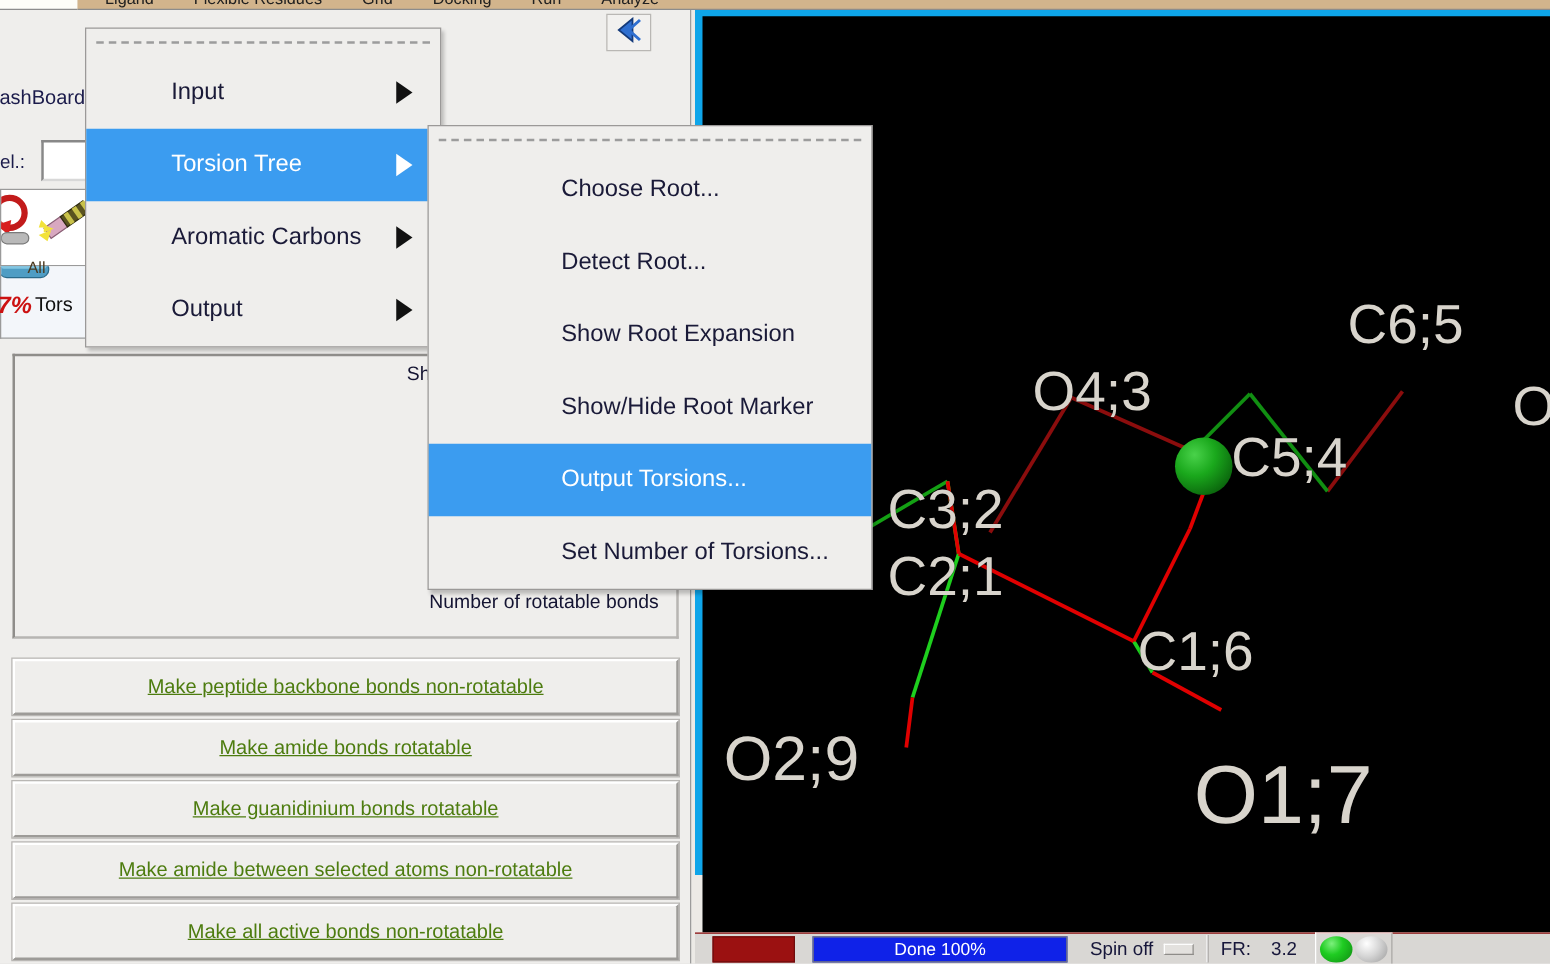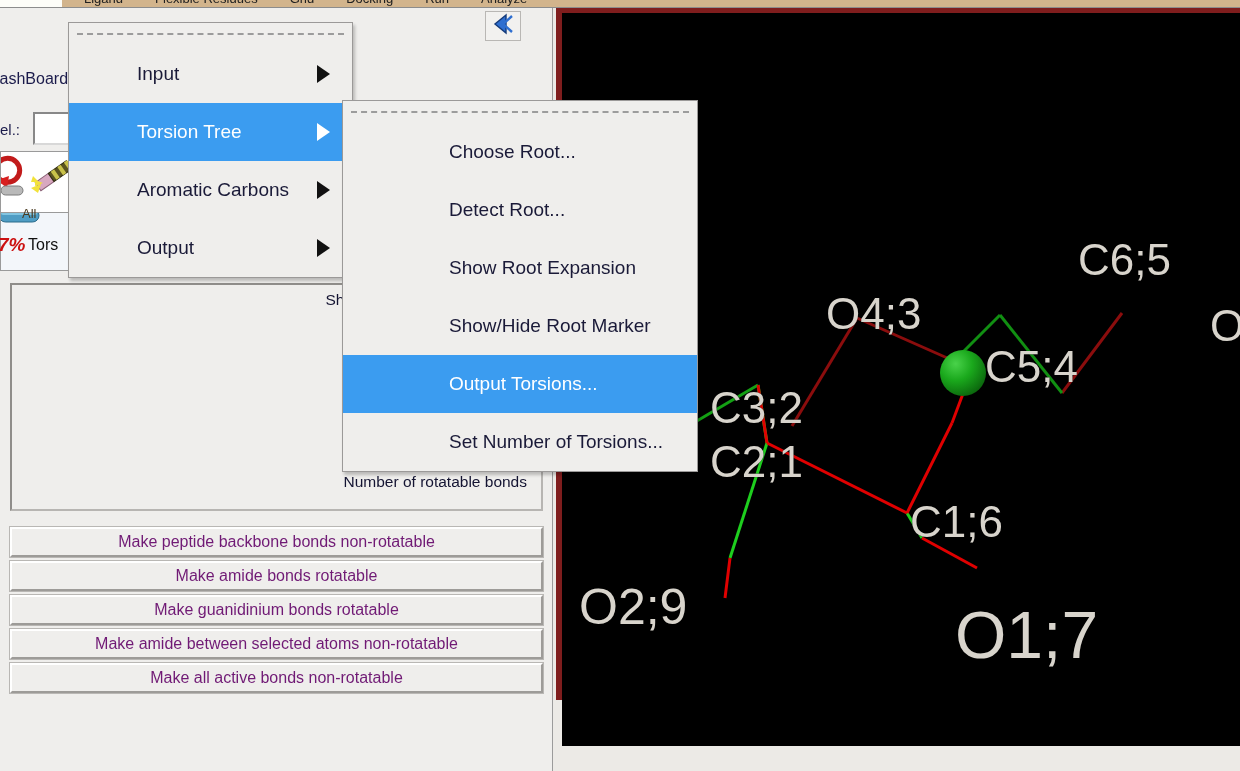--- a/index.html
+++ b/index.html
@@ -138,42 +138,43 @@
     text-align: right;
   }
 
   
   .btn-stack {
     position: absolute;
     left: 10px; top: 519px;
     width: 533px;
   }
   .adt-btn {
-    height: 30px;
+    height: 45px;
     margin-bottom: 4px;
     background: #efeeec;
     border: 2px solid #ffffff;
     border-right-color: #9d9b98;
     border-bottom-color: #9d9b98;
     outline: 1px solid #b9b7b4;
     display: flex;
     align-items: center;
     justify-content: center;
     font-size: 16px;
-    color: #701a75;
+    color: #4d7c0f;
     white-space: nowrap;
     cursor: default;
+    text-decoration: underline;
   }
 
   
   .viewer-wrap {
     position: absolute;
     left: 556px; top: 8px;
     width: 684px; height: 692px;
-    background: #7f1d1d;
+    background: #0ea5e9;
     padding: 5px 0 0 6px;
     z-index: 1;
   }
   .viewer {
     position: relative;
     width: 678px; height: 733px;
     background: #000000;
     overflow: hidden;
   }
   .atom-label {
@@ -442,20 +443,35 @@
       <div class="atom-label" style="left:648px; top:288px; font-size:44px;">O</div>
       <div class="atom-label" style="left:423px; top:329px; font-size:44px;">C5;4</div>
       <div class="atom-label" style="left:148px; top:370px; font-size:44px;">C3;2</div>
       <div class="atom-label" style="left:148px; top:424px; font-size:44px;">C2;1</div>
       <div class="atom-label" style="left:348px; top:484px; font-size:44px;">C1;6</div>
       <div class="atom-label" style="left:393px; top:543px; font-size:66px;margin-top:41px;">O1;7</div>
       <div class="atom-label" style="left:17px; top:565px; font-size:50px;">O2;9</div>
     </div>
   </div>
 
+  <div class="statusbar">
+    <div class="st-redbox"></div>
+    <div class="st-progress">Done 100%</div>
+    <div class="st-spin">
+      <span>Spin off</span>
+      <span class="opt"></span>
+    </div>
+    <div class="st-divider"></div>
+    <div class="st-fr">FR:</div>
+    <div class="st-frval">3.2</div>
+    <div class="st-spheres">
+      <div class="sph green"></div>
+      <div class="sph gray"></div>
+    </div>
+  </div>
 
   <div class="menu" id="menu-main">
     <div class="tearoff">
         <i></i>
       </div>
     <div class="menu-item">
       <span>Input</span>
       <span class="arrow"></span>
     </div>
     <div class="menu-item selected">

